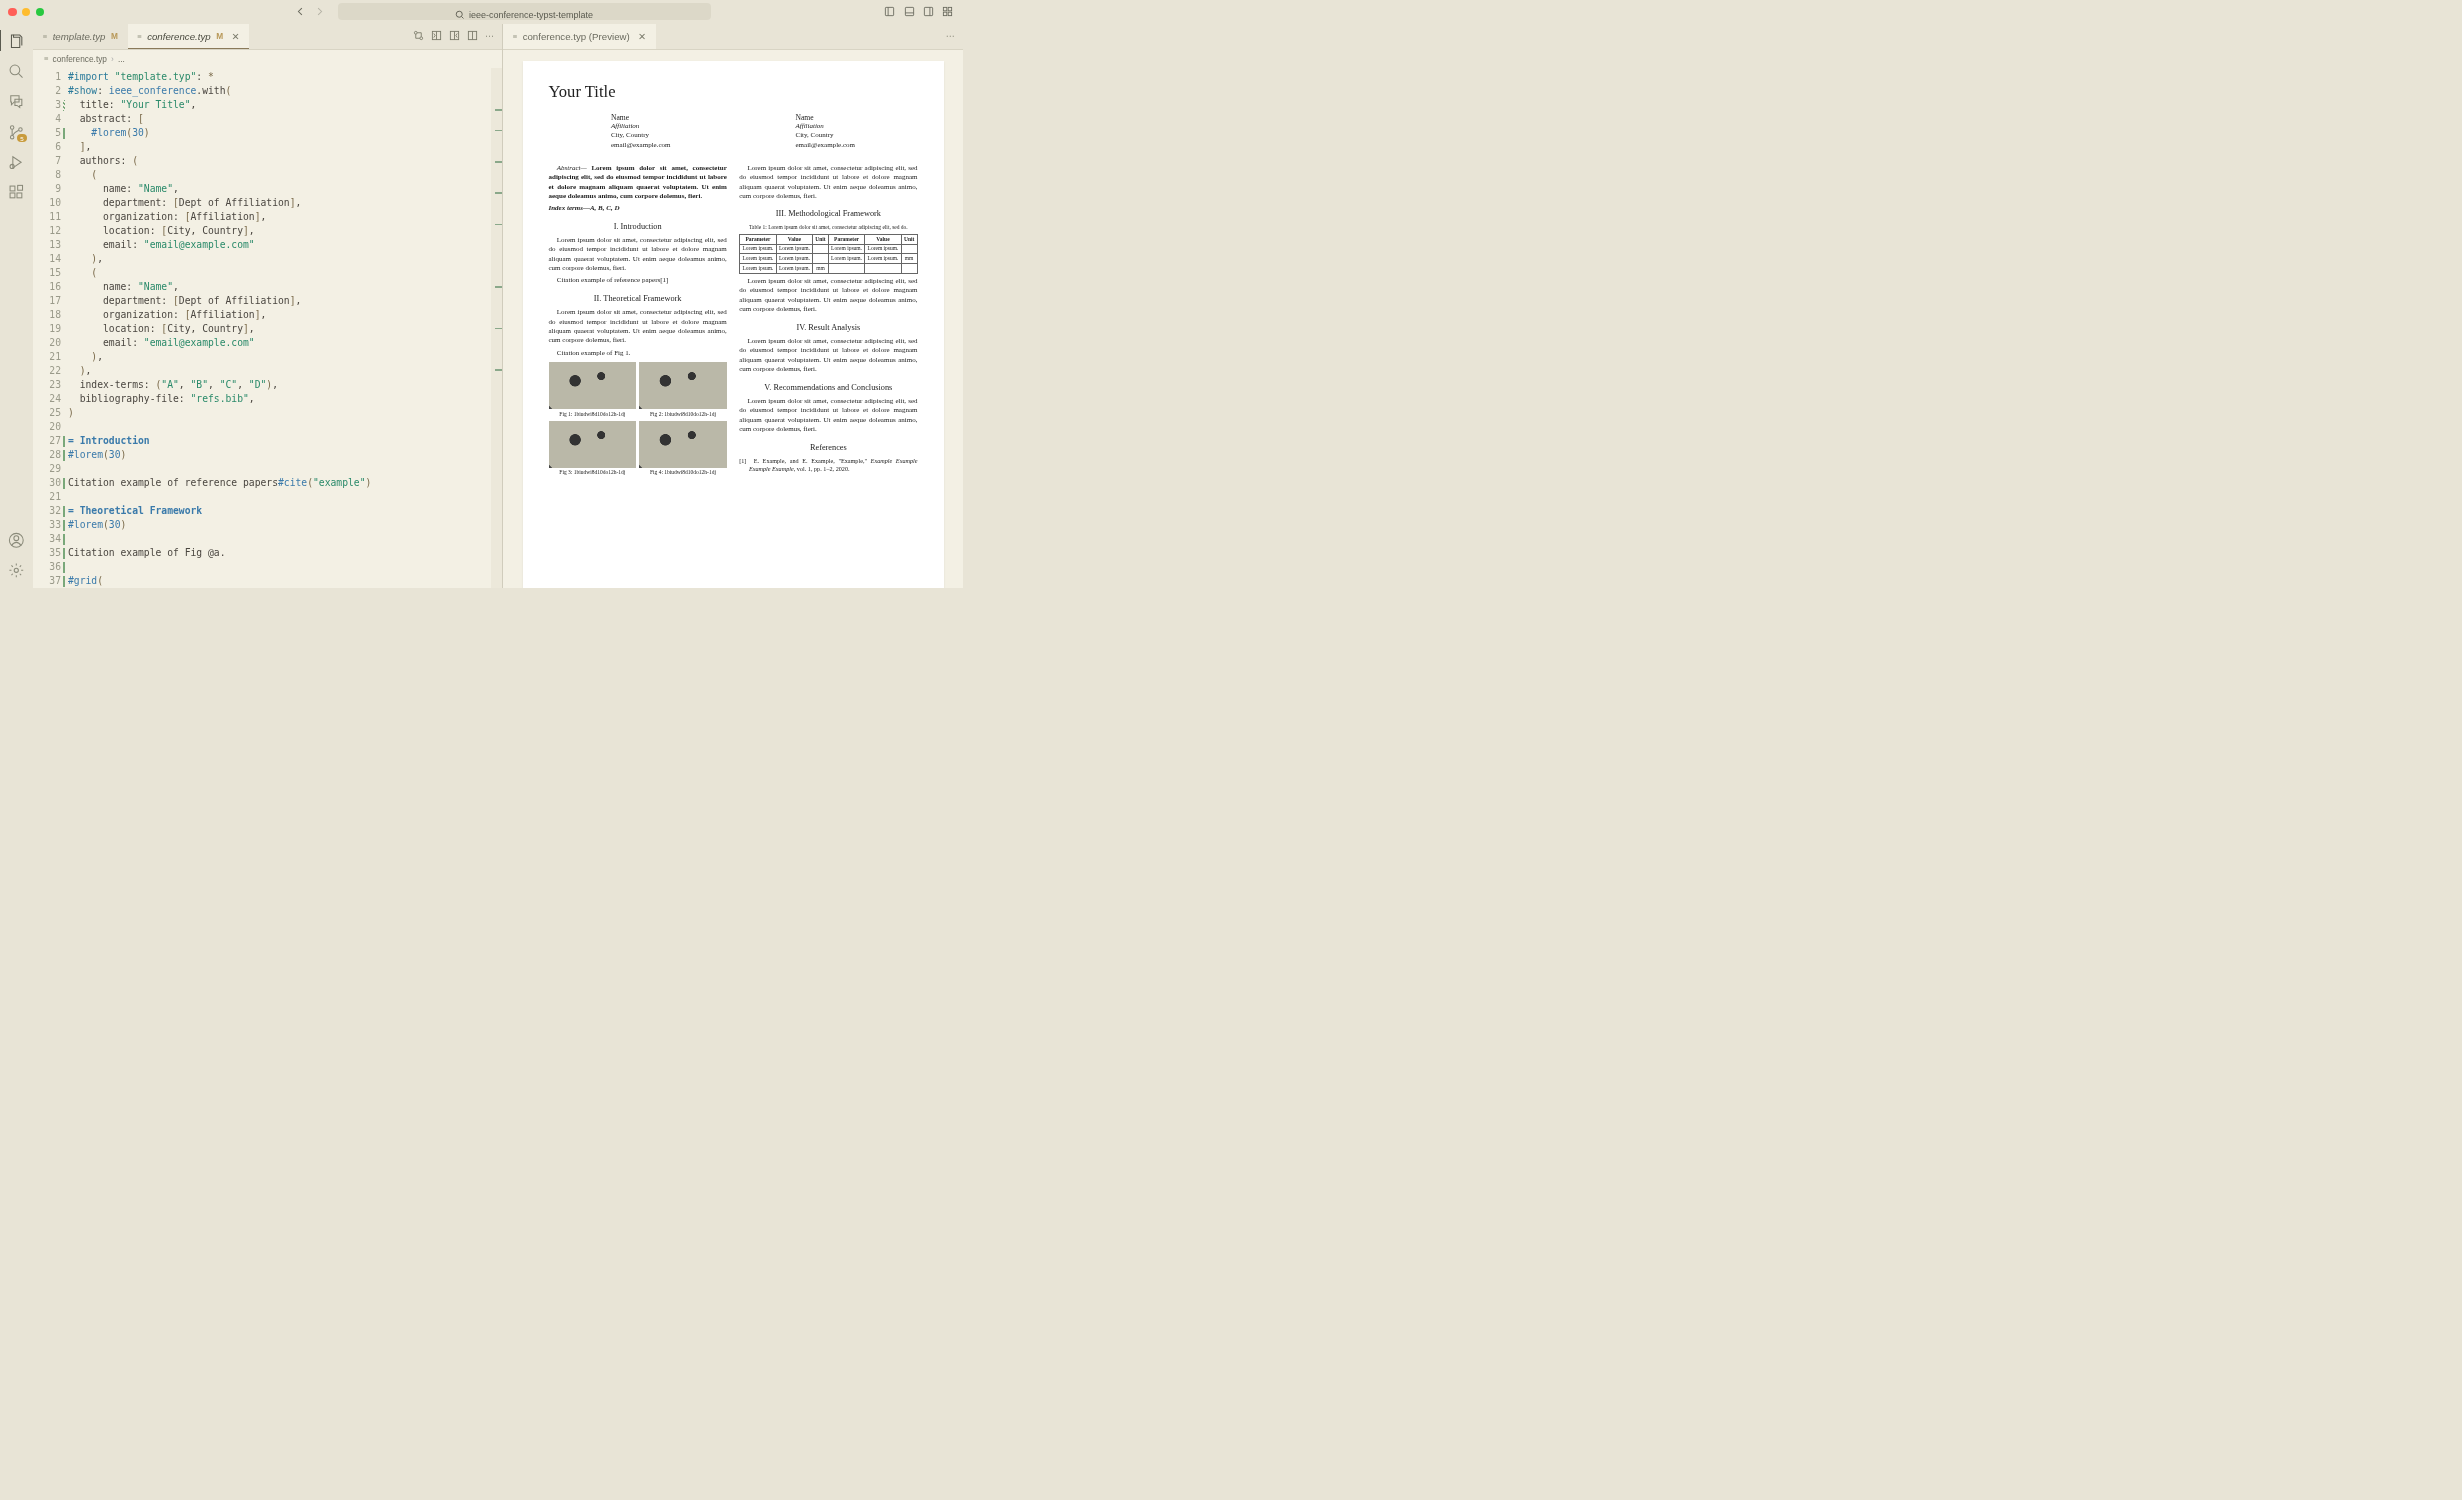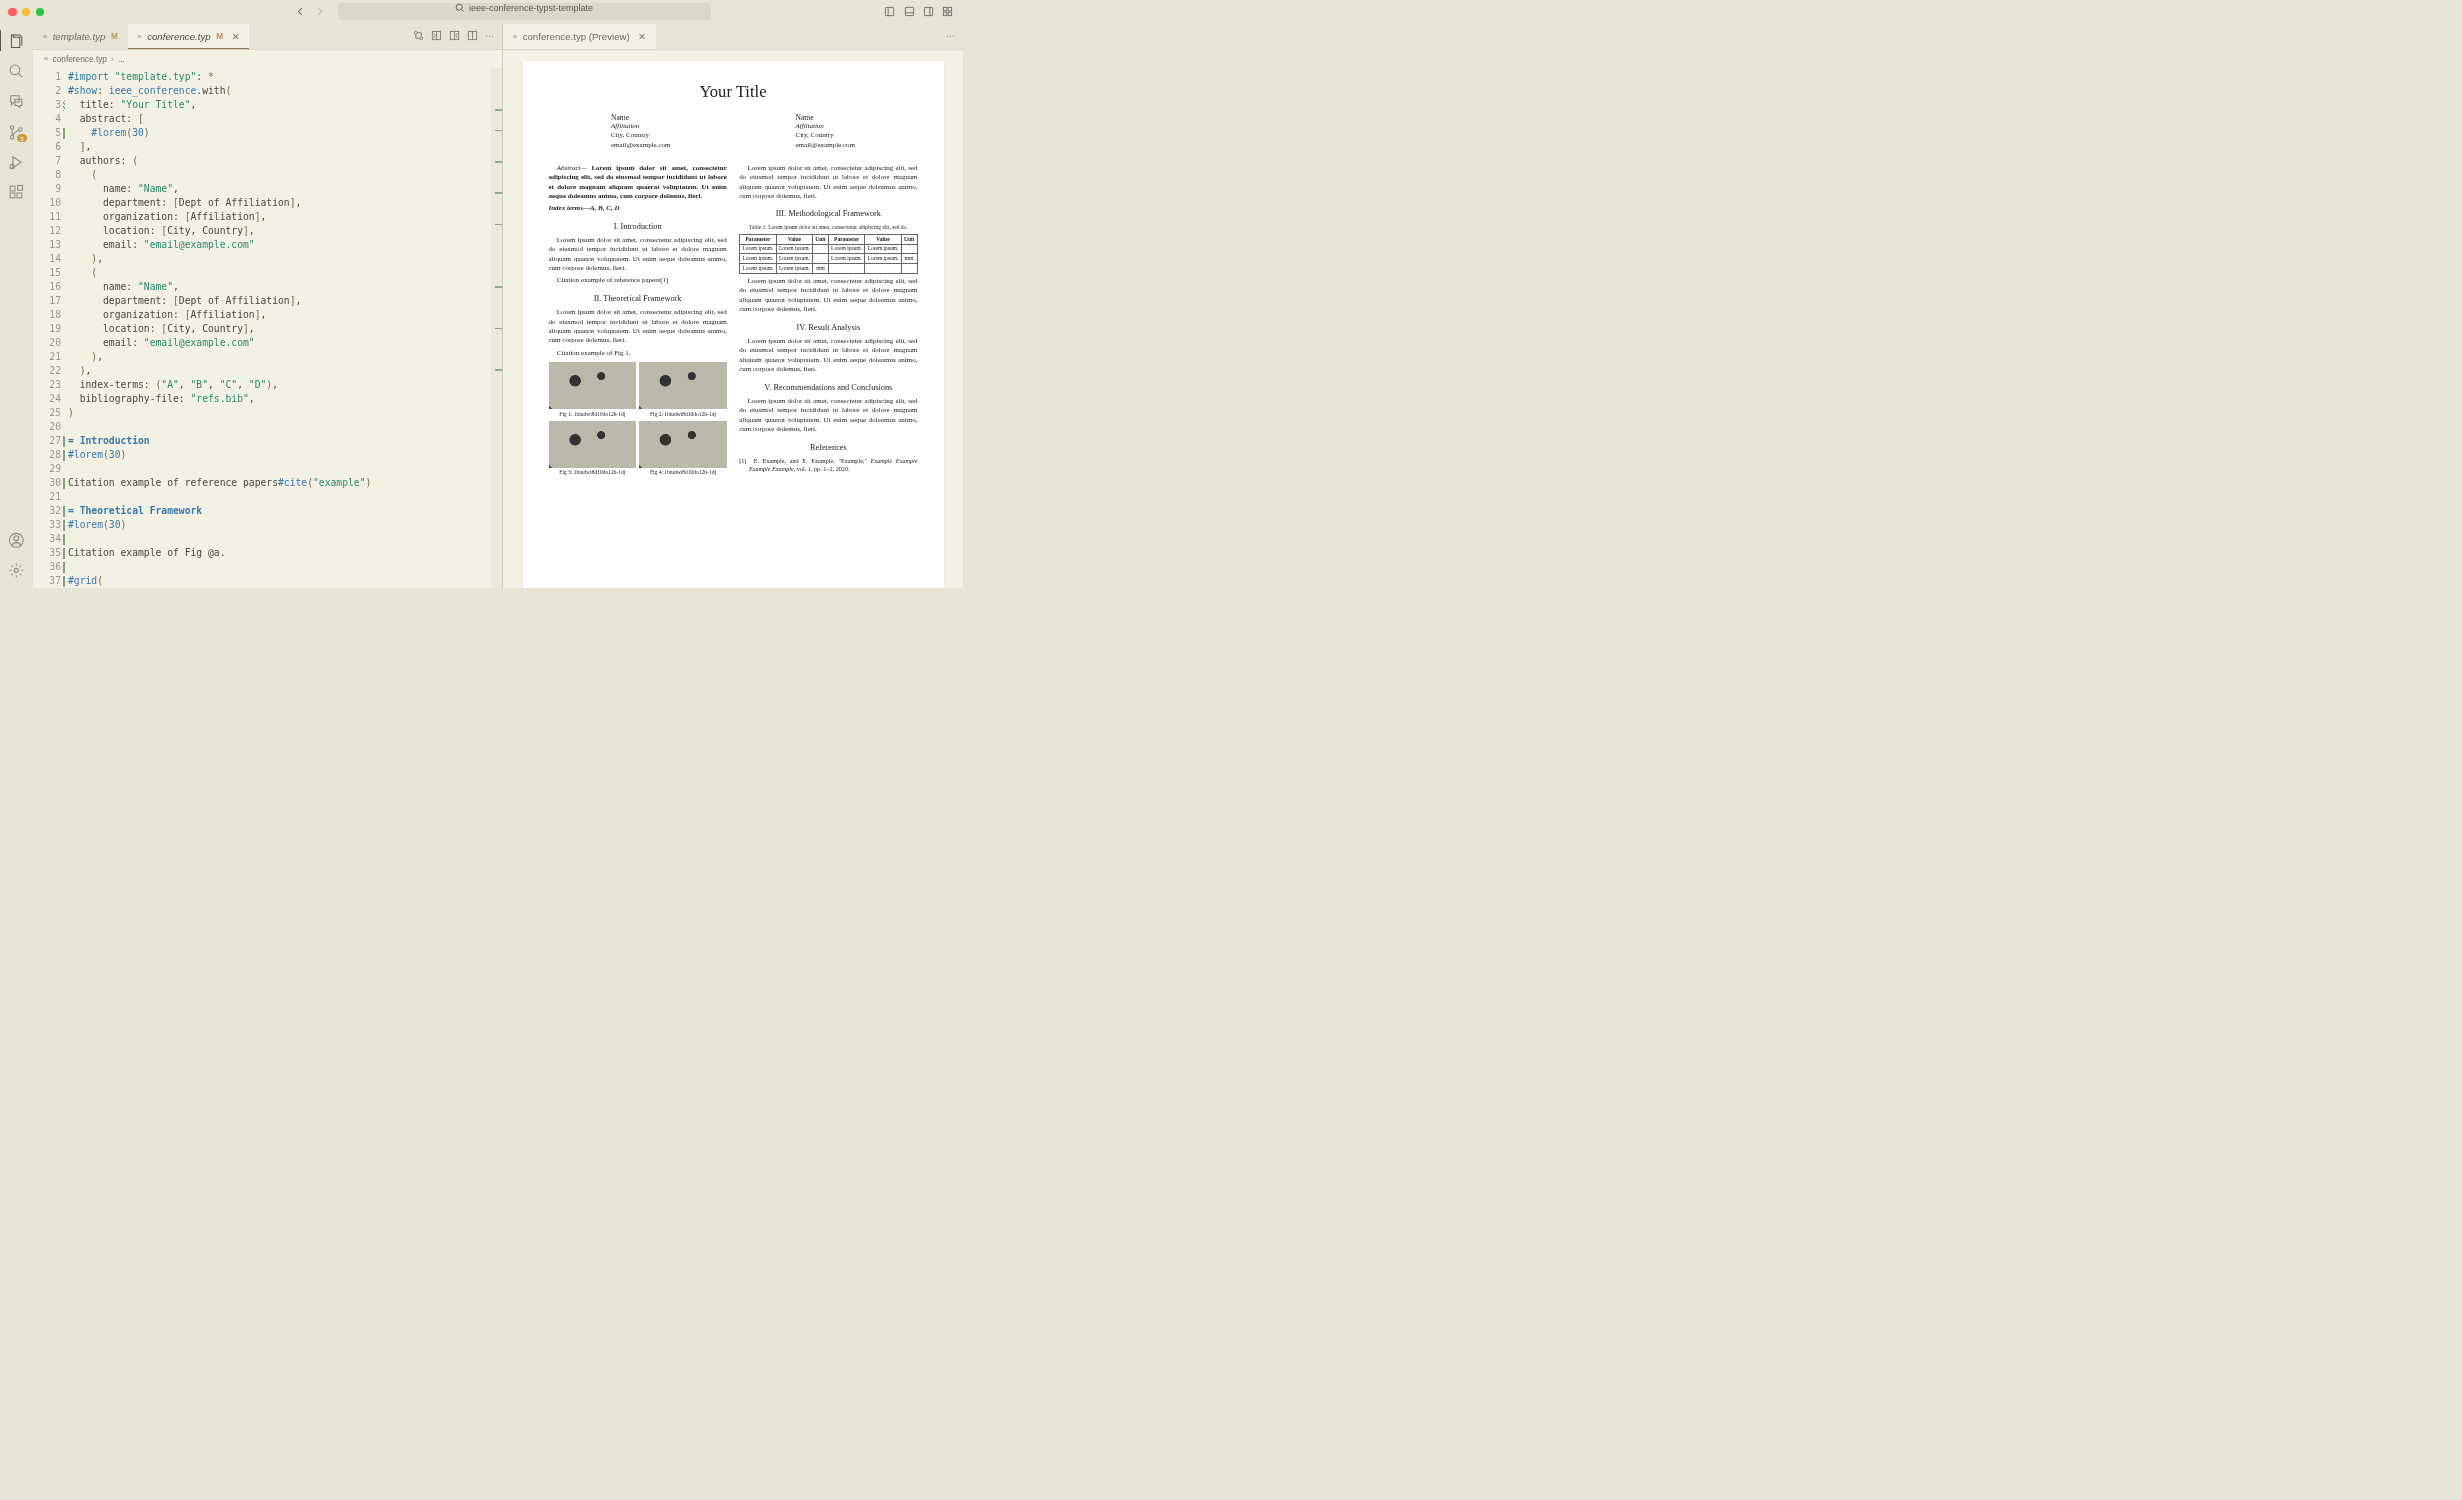--- a/index.html
+++ b/index.html
@@ -25,21 +25,21 @@
 .tl-green { background: #28c840; }
 .nav-arrows { display: flex; gap: 5.5px; margin-left: 235px; margin-right: 11px; }
 .nav-arrow { width: 14px; height: 14px; display: flex; align-items: center; justify-content: center; color: #6b6b5f; cursor: pointer; }
 .nav-arrow.disabled { opacity: 0.4; }
 .search-bar {
   flex: 0 0 373px;
   height: 16.6px;
   background: #dcd8c8;
   border-radius: 4.1px;
   display: flex;
-  align-items: flex-start;
+  align-items: flex-end;
   justify-content: center;
   gap: 4.1px;
   color: #5a5a4f;
   font-size: 9px;
 }
 .layout-icons { margin-left: auto; display: flex; gap: 7px; color: #6b6b5f; }
 .layout-icon { width: 12.4px; height: 12.4px; cursor: pointer; }
 
 .main { display: flex; height: calc(100% - 23.5px); }
 .activity-bar {
@@ -105,21 +105,21 @@
   background: #fff;
   width: 421px;
   min-height: 538px;
   margin: 0 auto;
   padding: 21px 26px;
   font-family: "Times New Roman", serif;
   color: #222;
   font-size: 7px;
   box-shadow: 0 0.7px 2.1px rgba(0,0,0,0.08);
 }
-.paper-title { text-align: center; font-size: 16.6px; font-weight: 400; margin-bottom: 11px; }
+.paper-title { text-align: left; font-size: 16.6px; font-weight: 400; margin-bottom: 11px; }
 .authors-row { display: flex; justify-content: space-around; margin-bottom: 14px; }
 .author-block { line-height: 1.3; }
 .author-name { font-size: 7.6px; }
 .author-aff { font-style: italic; font-size: 7px; }
 .author-loc { font-size: 7px; }
 .author-email { font-size: 7px; }
 .two-col { display: flex; gap: 12.4px; }
 .col { flex: 1; text-align: justify; line-height: 1.35; }
 .abstract-label { font-weight: 400; font-style: italic; }
 .index-terms { font-weight: 700; font-style: italic; margin-top: 2.8px; font-family: Liberation Serif, serif; }

